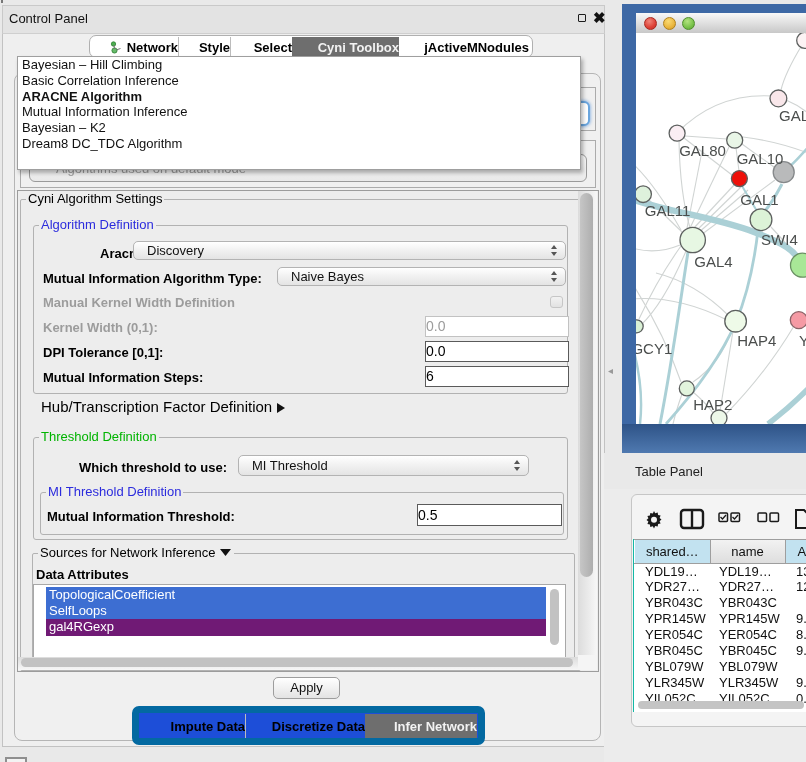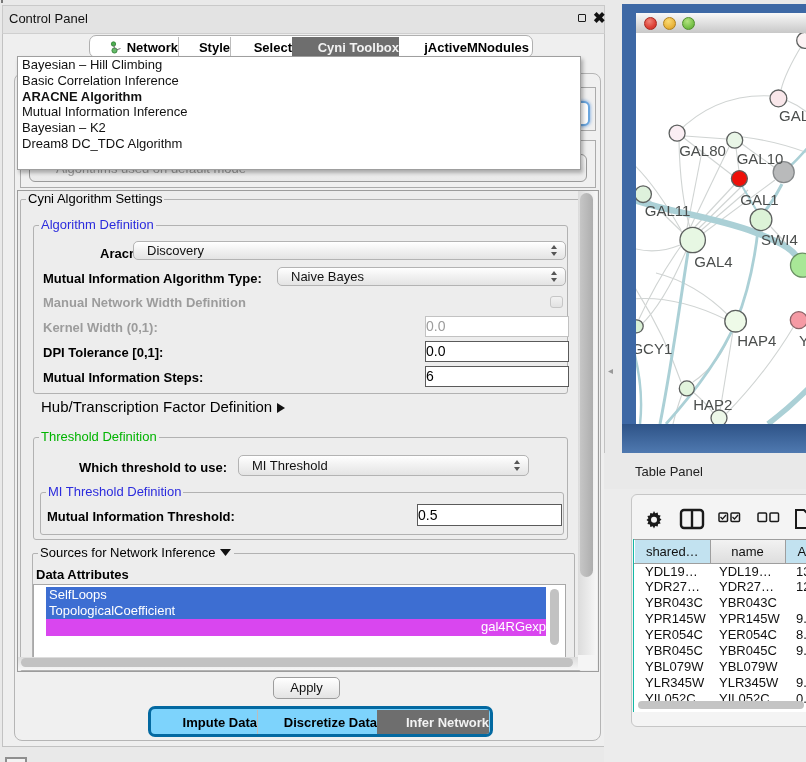--- a/index.html
+++ b/index.html
@@ -64,21 +64,21 @@
     </svg>
 </div>
 <div class="lbl" style="left:43px;top:271px;">Mutual Information Algorithm Type:</div>
 <div class="combo" style="left:277px;top:267px;width:287px;height:17px;line-height:17px;">
   <span style="padding-left:13px;">Naive Bayes</span>
   <svg class="ar" viewBox="0 0 10 17">
       <path d="M5 3 L8 7 L2 7 Z" fill="#555"></path>
       <path d="M5 14 L8 10 L2 10 Z" fill="#555"></path>
     </svg>
 </div>
-<div class="lbl" style="left:43px;top:295px;color:#9c9c9c;">Manual Network Width Definition</div>
+<div class="lbl" style="left:43px;top:295px;color:#9c9c9c;">Manual Kernel Width Definition</div>
 <div class="abs" style="left:550px;top:296px;width:11px;height:10px;background:linear-gradient(#f2f2f2,#e2e2e2);border:1px solid #c6c6c6;border-radius:3px;"></div>
 <div class="lbl" style="left:43px;top:320px;color:#9c9c9c;">Kernel Width (0,1):</div>
 <div class="field" style="left:425px;top:316px;width:137px;height:19px;border:1px solid #c2c2c2;color:#9c9c9c;line-height:19px;padding-right:5px;">0.0</div>
 <div class="lbl" style="left:43px;top:345px;">DPI Tolerance [0,1]:</div>
 <div class="field" style="left:425px;top:341px;width:137px;height:19px;line-height:19px;padding-right:5px;">0.0</div>
 <div class="lbl" style="left:43px;top:370px;">Mutual Information Steps:</div>
 <div class="field" style="left:425px;top:366px;width:137px;height:19px;line-height:19px;padding-right:5px;">6</div>
 
 <div class="abs" style="left:41px;top:398px;font-size:15px;color:#000;">Hub/Transcription Factor Definition <svg width="10" height="12" viewBox="0 0 10 12" style="vertical-align:-2px">
       <path d="M1 1 L9 6 L1 11 Z" fill="#111"></path>
@@ -102,23 +102,23 @@
 <div class="field" style="left:417px;top:504px;width:138px;height:20px;line-height:20px;padding-right:5px;">0.5</div>
 
 <div class="grp" style="left:32px;top:553px;width:541px;height:116px;border-radius:2px;">
     <span class="ttl">Sources for Network Inference <svg width="13" height="9" viewBox="0 0 13 9" style="vertical-align:0px">
         <path d="M1 1 L12 1 L6.5 8 Z" fill="#111"></path>
       </svg></span>
   </div>
 <div class="lbl" style="left:36px;top:567px;">Data Attributes</div>
 <div class="abs" style="left:33px;top:584px;width:531px;height:73px;background:#fff;border:1px solid #a8a8a8;overflow:hidden;">
   <div style="position:absolute;left:12px;top:2px;width:500px;">
+    <div style="height:16.2px;background:#3d6ed2;color:#fff;font-size:13px;line-height:16px;padding-left:3px;">TopologicalCoefficient</div>
     <div style="height:16.2px;background:#3d6ed2;color:#fff;font-size:13px;line-height:16px;padding-left:3px;">SelfLoops</div>
-    <div style="height:16.2px;background:#3d6ed2;color:#fff;font-size:13px;line-height:16px;padding-left:3px;">TopologicalCoefficient</div>
-    <div style="height:16.2px;background:#d946ef;color:#fff;font-size:13px;line-height:16px;padding-left:3px;text-align:right;">gal4RGexp</div>
+    <div style="height:16.2px;background:#701a75;color:#fff;font-size:13px;line-height:16px;padding-left:3px;">gal4RGexp</div>
   </div>
   <div style="position:absolute;left:516px;top:4px;width:9px;height:56px;background:#c2c2c2;border-radius:5px;"></div>
 </div>
 
 <div class="abs" style="left:578px;top:191px;width:19px;height:464px;background:linear-gradient(90deg,#dcdcdc,#f7f7f7);"></div>
 <div class="abs" style="left:580px;top:193px;width:13px;height:384px;background:linear-gradient(90deg,#c6c6c6,#aeaeae);border-radius:7px;"></div>
 <div class="abs" style="left:18px;top:657px;width:560px;height:13px;background:linear-gradient(#dcdcdc,#f7f7f7);"></div>
 <div class="abs" style="left:21px;top:658px;width:552px;height:9px;background:#c2c2c2;border-radius:5px;"></div>
 <div class="abs" style="left:578px;top:655px;width:19px;height:15px;background:#f5f5f5;"></div>
 
@@ -128,21 +128,21 @@
     Basic Correlation Inference<br>
     <b>ARACNE Algorithm</b><br>
     Mutual Information Inference<br>
     Bayesian – K2<br>
     Dream8 DC_TDC Algorithm
   </div>
 </div>
 
 <div class="abs" style="left:273px;top:677px;width:65px;height:20px;background:linear-gradient(#ffffff,#e3e3e3);border:1px solid #9d9d9d;border-radius:5px;text-align:center;font-size:13px;line-height:20px;color:#111;">Apply</div>
 
-<div class="abs" style="left:148px;top:706px;width:339px;height:25px;background:#7dd3fc;border:3px solid #0369a1;border-radius:7px;overflow:hidden;line-height:25px;">
+<div class="abs" style="left:132px;top:706px;width:339px;height:25px;background:#1d4ed8;border:7px solid #0369a1;border-radius:7px;overflow:hidden;line-height:25px;">
   <div class="seg" style="width:106px;">Impute Data</div><div class="seg" style="width:119px;border-left:1px solid #bcbcbc;">Discretize Data</div><div class="seg" style="width:112px;background:#6e6e6e;color:#f2f2f2;">Infer Network</div>
 </div>
 
 <div class="abs" style="left:5px;top:757px;width:18px;height:10px;background:#f3f3f3;border:2px solid #8f8f8f;"></div>
 
 <div class="abs" style="left:608px;top:365px;font-size:10px;color:#999;">◂</div>
 
 <div class="abs" id="netwin" style="left:622px;top:4px;width:184px;height:449px;background:#3d68a5;">
   <div style="position:absolute;left:0;top:420px;width:184px;height:29px;background:linear-gradient(#2e5387,#4f79b0);"></div>
   <div style="position:absolute;left:14px;top:9px;width:170px;height:20px;background:linear-gradient(#f8f8f8,#c8c8c8);border-bottom:1px solid #999;">

